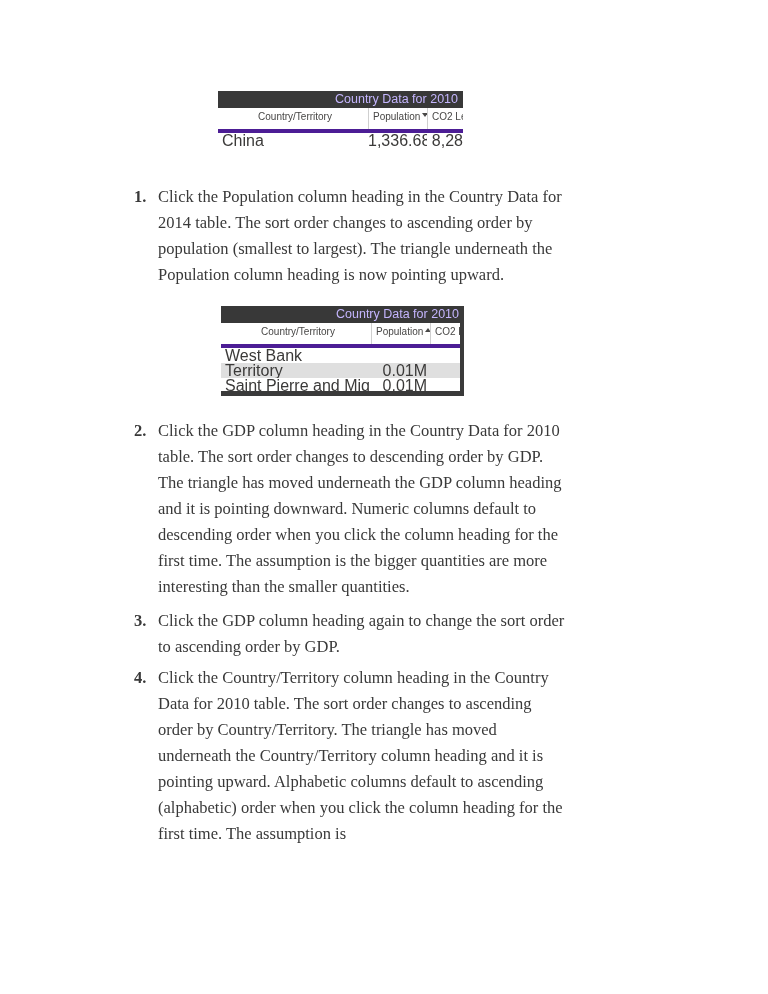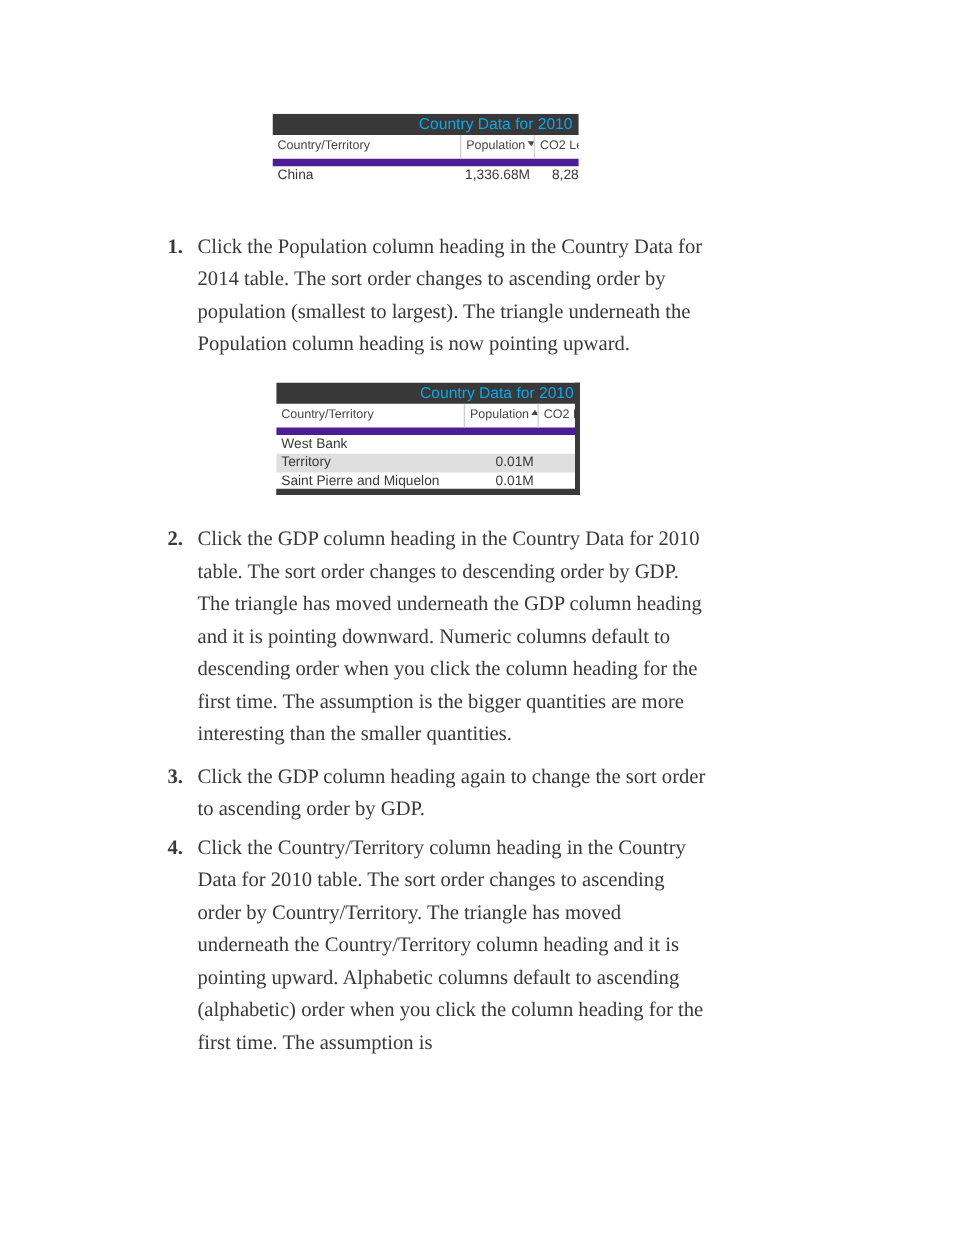--- a/index.html
+++ b/index.html
@@ -19,43 +19,43 @@
     overflow:hidden;
   }
   .fig1 { margin:91px 0 0 218px; width:245px; height:70px; }
   .fig2 {
     margin:18px 0 0 221px; width:243px; height:90px;
     border-right:4px solid #3a3a3a;
     border-bottom:5px solid #3a3a3a;
   }
   .t-title {
     height:17px; line-height:17px;
-    background:#383838; color:#0ea5e9;
+    background:#383838; color:#c4b5fd;
     font-size:12.5px; text-align:right;
     padding-right:5px;
     white-space:nowrap; overflow:hidden;
   }
   .fig2 .t-title { padding-right:1px; }
   .t-header {
     display:flex; height:25px;
-    border-bottom:6px solid #4c1d95;
-    color:#474645; font-size:10px;
+    border-bottom:4px solid #4c1d95;
+    color:#474645; font-size:10px;text-align:center;
   }
   .th { padding:3px 0 0 4px; overflow:hidden; white-space:nowrap; }
   .th + .th { border-left:1px solid #cfcfcf; }
   .c-country { width:150px; flex:none; }
   .c-pop { width:59px; flex:none; }
   .c-co2 { flex:1; min-width:0; }
   .th.c-pop { display:flex; flex-direction:row; align-items:flex-start; }
   .sort-arrow { width:0; height:0; margin:2px 0 0 2px;
     border-left:3.5px solid transparent; border-right:3.5px solid transparent; }
   .sort-arrow.dir-desc { border-top:4.5px solid #4a4948; }
   .sort-arrow.dir-asc  { border-bottom:4.5px solid #4a4948; }
   .tr { display:flex; height:15px; line-height:15px;
-    font-size:11px; color:#3b3a39; white-space:nowrap;justify-content:flex-end; }
+    font-size:16px; color:#3b3a39; white-space:nowrap;justify-content:flex-end; }
   .tr.alt { background:#dfdfdf; }
   .td { overflow:hidden; }
   .td.c-country { padding-left:4px; }
   .td.c-pop { text-align:right; padding-right:3px; }
   .td.c-co2 { text-align:right; padding-right:0; }
 
   
   .li {
     display:flex;
     margin-left:134px;

